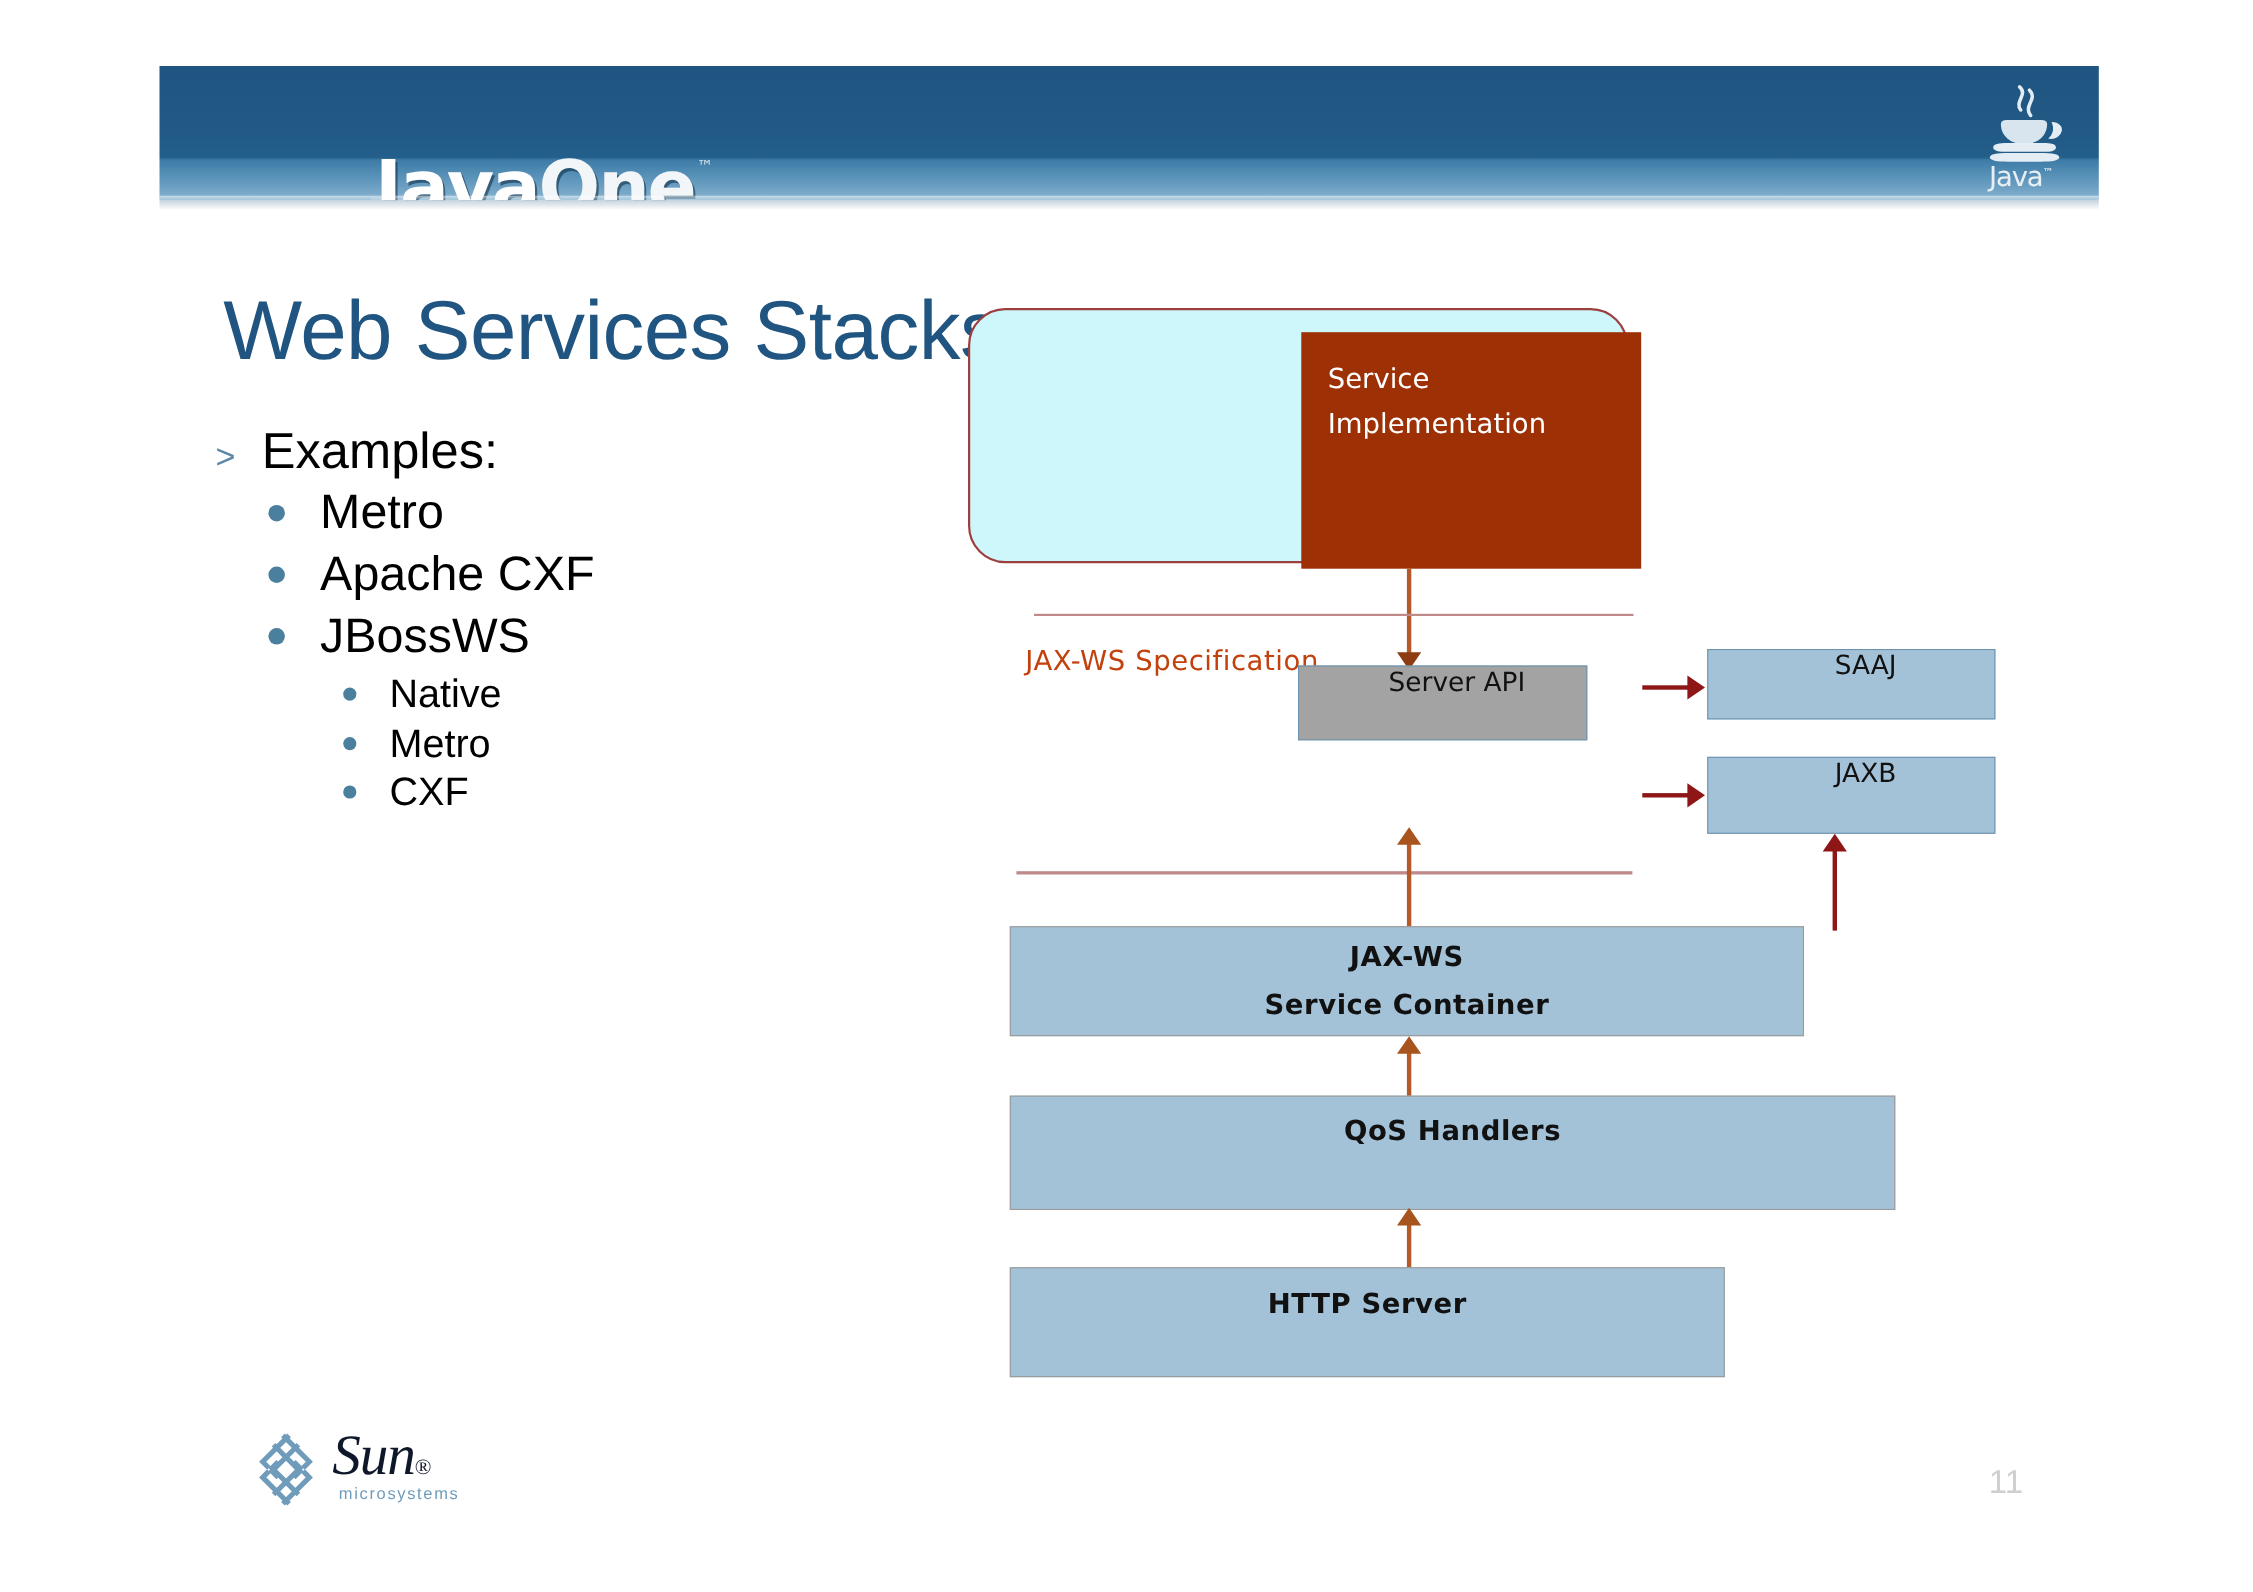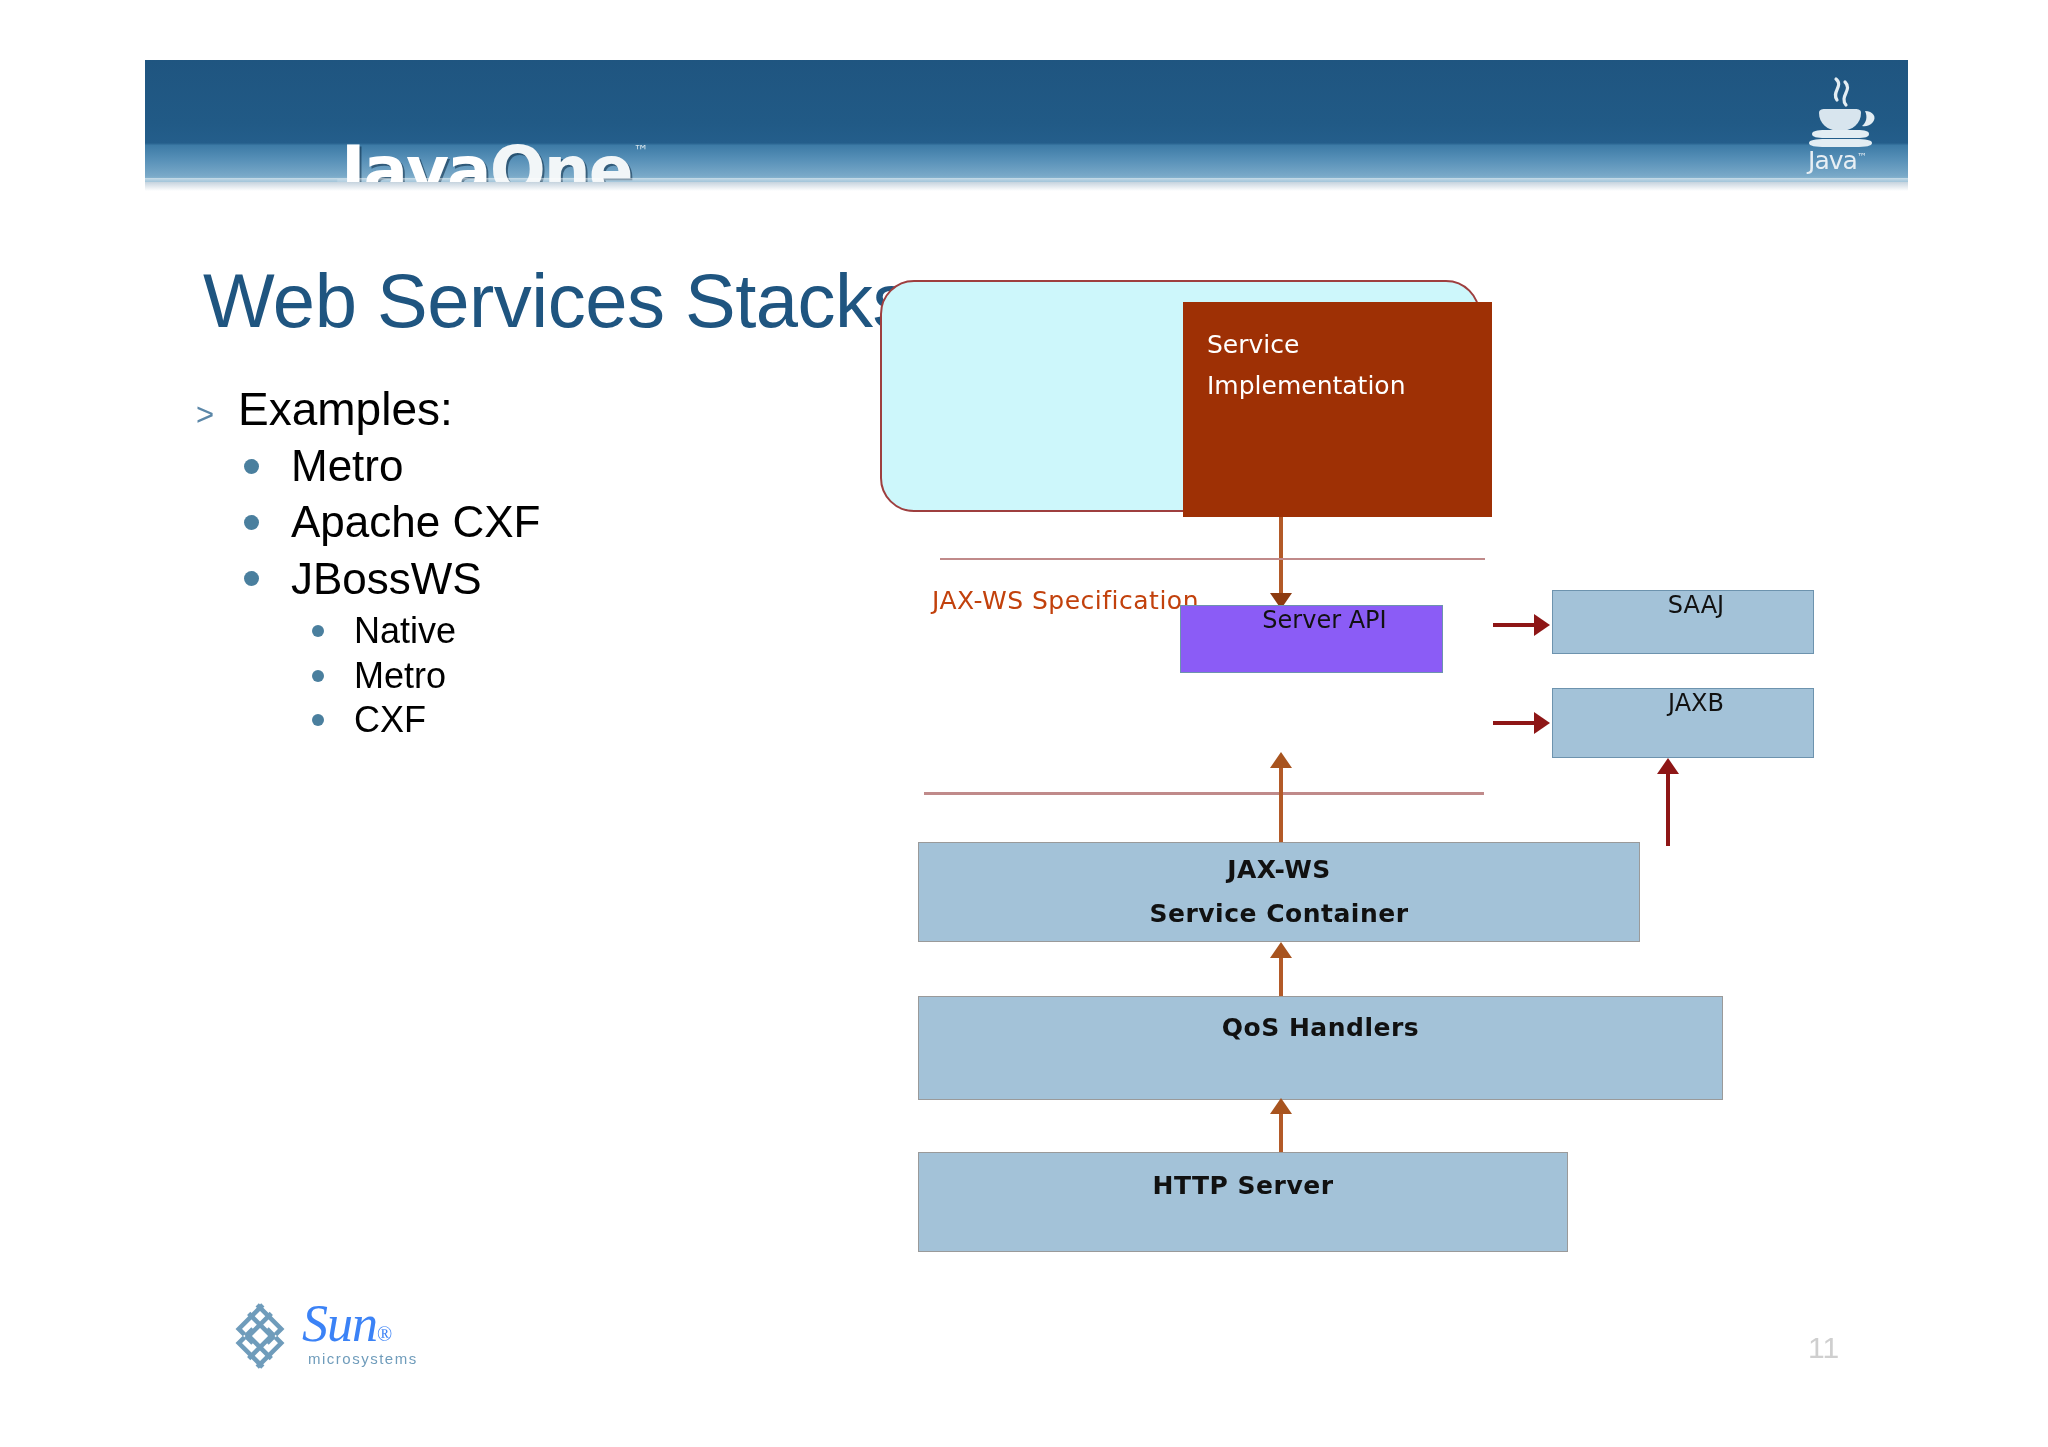--- a/index.html
+++ b/index.html
@@ -262,21 +262,21 @@
   #spec-label {
     position: absolute;
     left: 52px; top: 306px;
     font-family: "DejaVu Sans", sans-serif;
     font-size: 25px;
     color: #c2410c;
     letter-spacing: 0.5px;
   }
 
   .inner-api {
-    background: #8b5cf6;
+    background: #a3a3a3;
     border: 1px solid #6d93ae;
     font-weight: normal;
     font-size: 24px;
     align-items: center;
     justify-content: flex-start;
     padding-left: 26px;
   }
   #server-api { left: 300px; top: 325px; width: 263px; height: 68px; }
   #spi        { left: 300px; top: 403px; width: 263px; height: 68px; }
 
@@ -349,21 +349,21 @@
     width: 215px;
     height: 78px;
   }
   #sun-logo .sun-text {
     position: absolute;
     left: 80px;
     top: -4px;
     font-family: "Liberation Serif", serif;
     font-style: italic;
     font-size: 52px;
-    color: #3b82f6;
+    color: #0f172a;
     letter-spacing: -1px;
   }
   #sun-logo .sun-sub {
     position: absolute;
     left: 86px;
     top: 52px;
     font-family: "Liberation Sans", sans-serif;
     font-size: 15px;
     color: #6f9cbb;
     letter-spacing: 1.5px;

